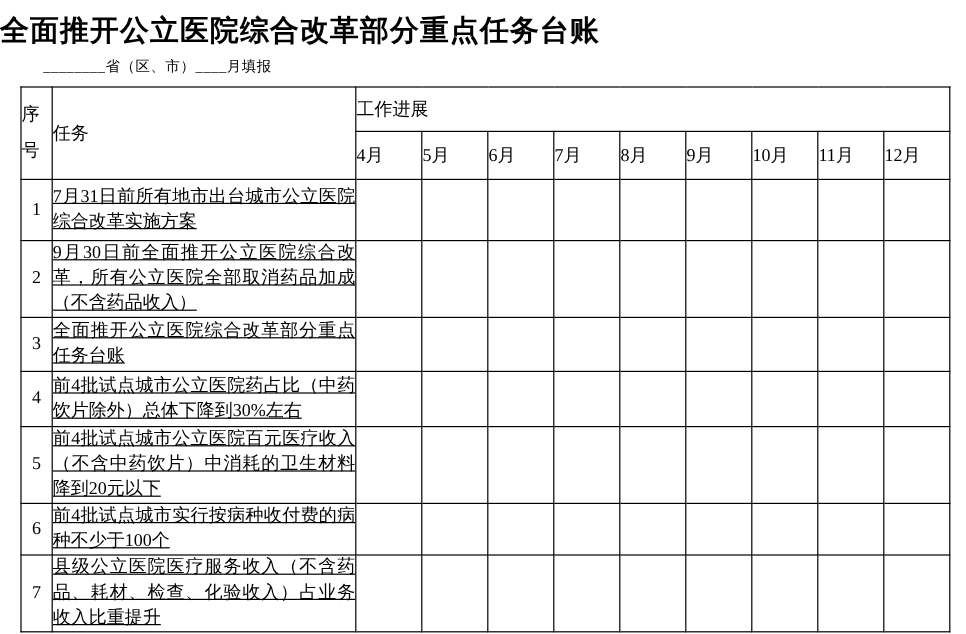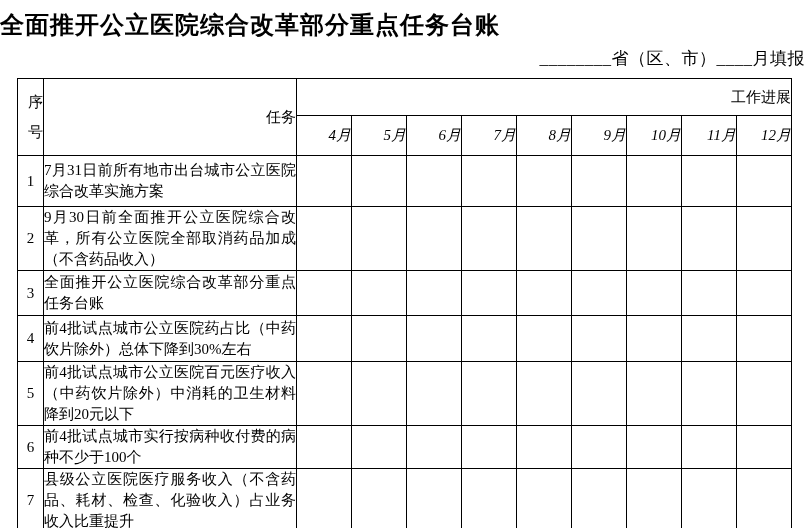--- a/index.html
+++ b/index.html
@@ -13,63 +13,64 @@
     color: #000000;
   }
   .doc-title {
     text-align: left;
     font-size: 24px;
     font-weight: bold;
     margin-top: 9px;
     letter-spacing: 1px;
   }
   .doc-subtitle {
-    text-align: right;
-    font-size: 17px;
+    text-align: left;
+    font-size: 12px;
     margin-top: 6px;
     letter-spacing: 0.5px;
     margin-left: 36px;
   }
   table.ledger {
     border-collapse: collapse;
     table-layout: fixed;
     margin: 8px 0 0 17px;
     width: 774px;
   }
   table.ledger th, table.ledger td {
     border: 1px solid #000000;
     font-size: 15px;
     font-weight: normal;
     padding: 0;
     vertical-align: middle;
     overflow: hidden;
   }
   th.serial-head {
     line-height: 30px;
-    text-align: right;
+    text-align: left;
     padding: 0 5px;
     word-break: break-all;
   }
   th.task-head, th.progress-head, th.month-head {
-    text-align: right;
+    text-align: left;
   }
   td.serial-cell {
     text-align: center;
   }
   td.task-cell {
     text-align: justify;
     text-align-last: left;
     padding: 2px 5px;
     line-height: 21px;
+    text-decoration: underline;
   }
   td.progress-cell {
     background: #ffffff;
   }
   tr.hdr1 { height: 37px; }
-  tr.hdr2 { height: 40px; font-style: italic; }
+  tr.hdr2 { height: 40px; }
   tr.r1 { height: 51px; }
   tr.r2 { height: 63px; }
   tr.r3 { height: 45px; }
   tr.r4 { height: 46px; }
   tr.r5 { height: 63px; }
   tr.r6 { height: 42px; }
   tr.r7 { height: 63px; }
 </style>
 </head>
 <body>
@@ -156,21 +157,21 @@
       <td class="progress-cell"></td>
       <td class="progress-cell"></td>
       <td class="progress-cell"></td>
       <td class="progress-cell"></td>
       <td class="progress-cell"></td>
       <td class="progress-cell"></td>
       <td class="progress-cell"></td>
     </tr>
     <tr class="r5">
       <td class="serial-cell">5</td>
-      <td class="task-cell">前4批试点城市公立医院百元医疗收入（中药饮片除外）中消耗的卫生材料降到20元以下</td>
+      <td class="task-cell">前4批试点城市公立医院百元医疗收入（不含中药饮片）中消耗的卫生材料降到20元以下</td>
       <td class="progress-cell"></td>
       <td class="progress-cell"></td>
       <td class="progress-cell"></td>
       <td class="progress-cell"></td>
       <td class="progress-cell"></td>
       <td class="progress-cell"></td>
       <td class="progress-cell"></td>
       <td class="progress-cell"></td>
       <td class="progress-cell"></td>
     </tr>

